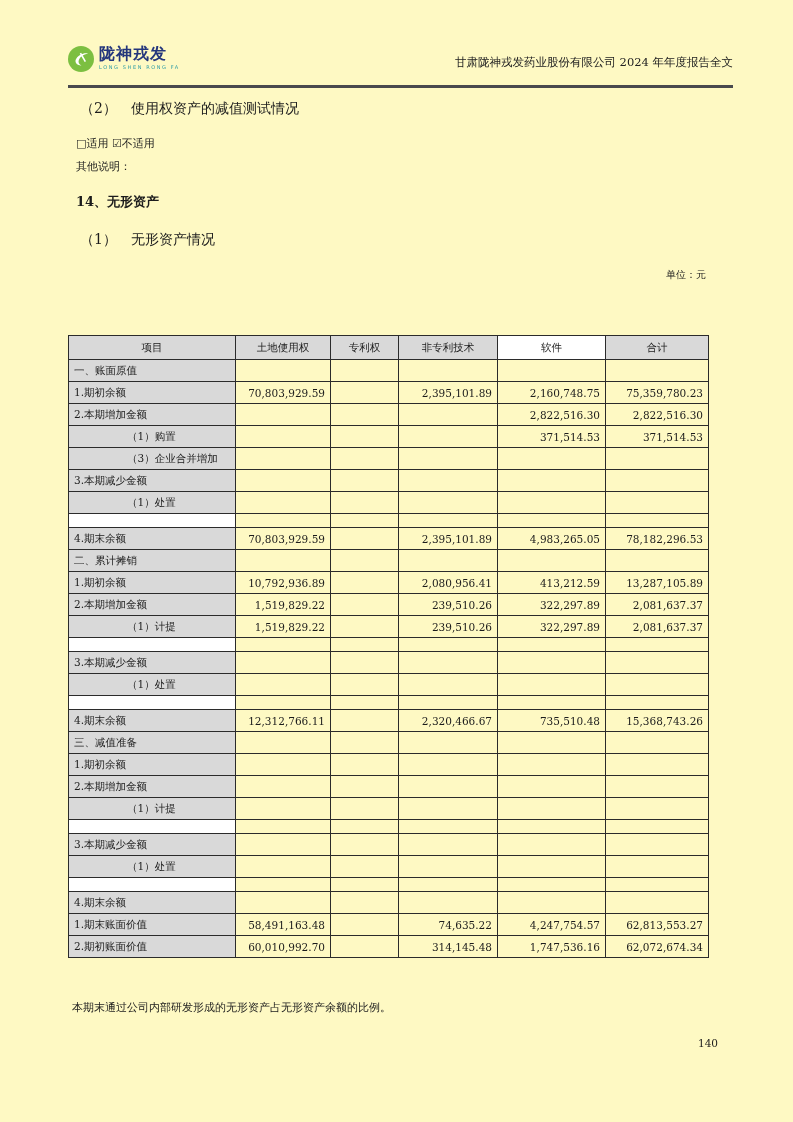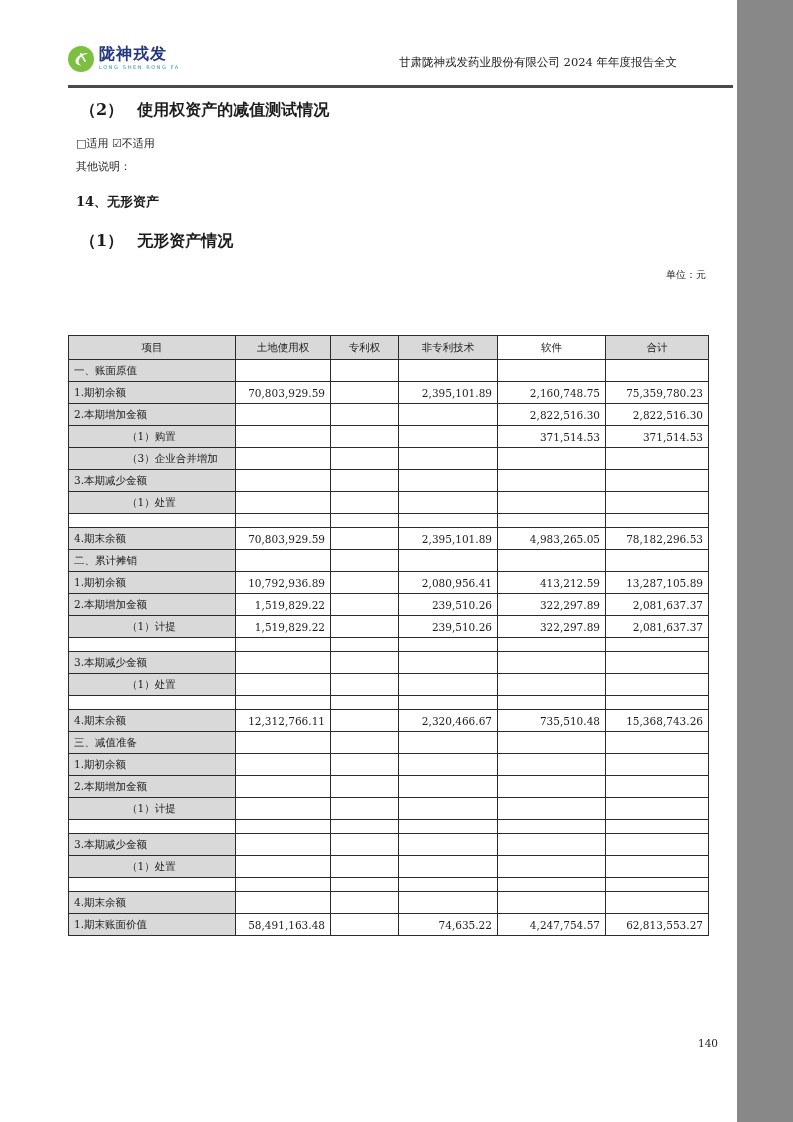--- a/index.html
+++ b/index.html
@@ -1,28 +1,28 @@
 <!DOCTYPE html>
 <html><head>
 <meta charset="utf-8">
 <style>
   html,body{margin:0;padding:0;background:#888;}
-  .page{position:relative;width:737px;height:1122px;background:#ffffff;overflow:hidden;
+  .page{position:relative;width:793px;height:1122px;background:#fef9c3;overflow:hidden;
         font-family:"DejaVu Serif","Liberation Serif",serif;color:#1c1c1c;}
 
   
   .logo{position:absolute;left:68px;top:46px;display:flex;align-items:flex-start;gap:5px;}
   .logo-txt{display:flex;flex-direction:column;line-height:1;}
   .logo-cn{font-size:16px;font-weight:bold;color:#24367c;letter-spacing:1px;font-family:"DejaVu Sans","Liberation Sans",sans-serif;}
   .logo-en{font-size:5px;color:#2e9ca6;letter-spacing:1.6px;margin-top:3px;font-family:"DejaVu Sans","Liberation Sans",sans-serif;}
   .header-title{position:absolute;top:55px;right:60px;font-size:11.5px;color:#222;}
   .rule{position:absolute;left:68px;top:85px;width:665px;height:3px;background:#4a4a4e;}
 
   
-  .h-sub{position:absolute;left:80px;font-size:16px;font-weight:bold;}
+  .h-sub{position:absolute;left:80px;font-size:14px;font-weight:normal;}
   .h-sub .num{margin-right:14px;}
   .h-main{position:absolute;left:76px;font-size:13px;font-weight:bold;}
   .bodyline{position:absolute;left:76px;font-size:11px;}
   .unit{position:absolute;left:68px;top:268px;width:638px;text-align:right;font-size:10px;}
 
   
   .tblwrap{position:absolute;left:68px;top:287px;}
   table{border-collapse:collapse;table-layout:fixed;width:640px;font-size:10.5px;margin-top:48px;}
   th,td{border:1px solid #2b2b2b;padding:0 5px;overflow:hidden;white-space:nowrap;vertical-align:middle;}
   th{font-weight:normal;text-align:center;height:23px;background:#d9d9d9;}
@@ -309,18 +309,27 @@
             <td class="num"></td>
           </tr>
           <tr>
             <td class="lbl ind1">1.期末账面价值</td>
             <td class="num">58,491,163.48</td>
             <td class="num"></td>
             <td class="num">74,635.22</td>
             <td class="num">4,247,754.57</td>
             <td class="num">62,813,553.27</td>
           </tr>
+          <tr>
+            <td class="lbl ind1">2.期初账面价值</td>
+            <td class="num">60,010,992.70</td>
+            <td class="num"></td>
+            <td class="num">314,145.48</td>
+            <td class="num">1,747,536.16</td>
+            <td class="num">62,072,674.34</td>
+          </tr>
         </tbody>
     </table>
   </div>
 
+  <div class="footnote">本期末通过公司内部研发形成的无形资产占无形资产余额的比例。</div>
   <div class="pagenum">140</div>
 </div>
 
 </body></html>

